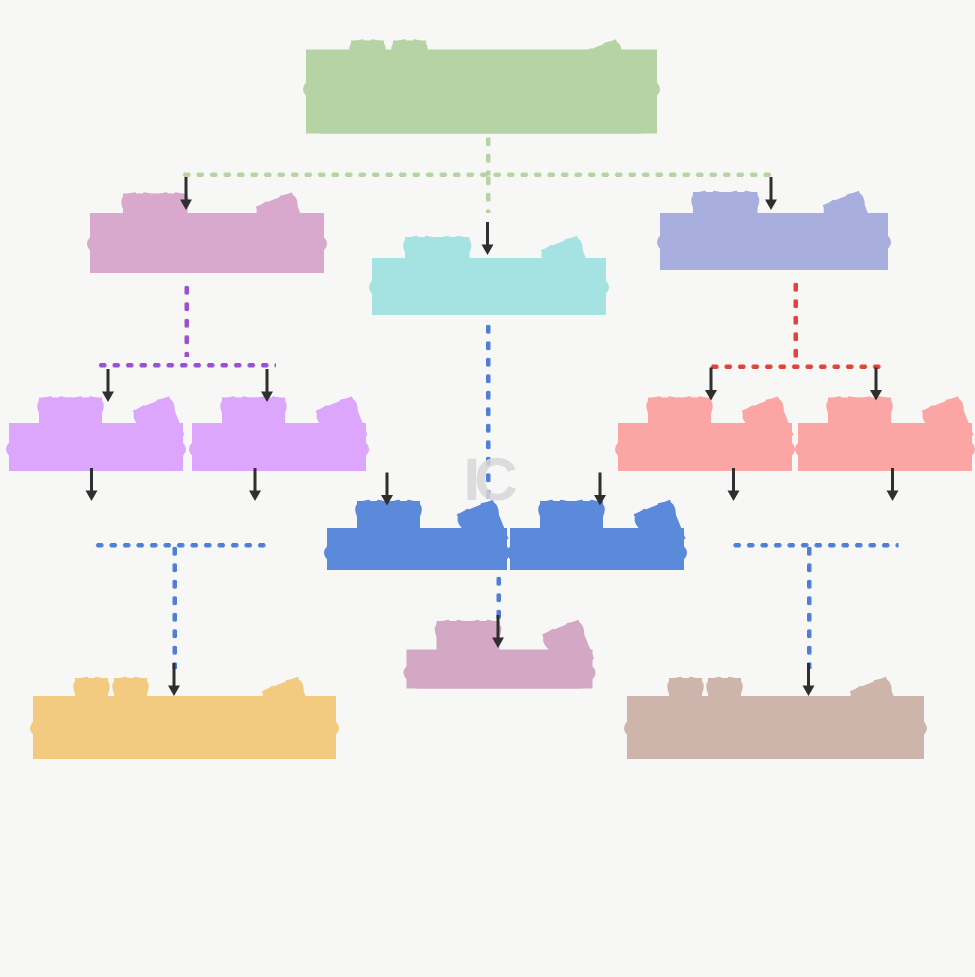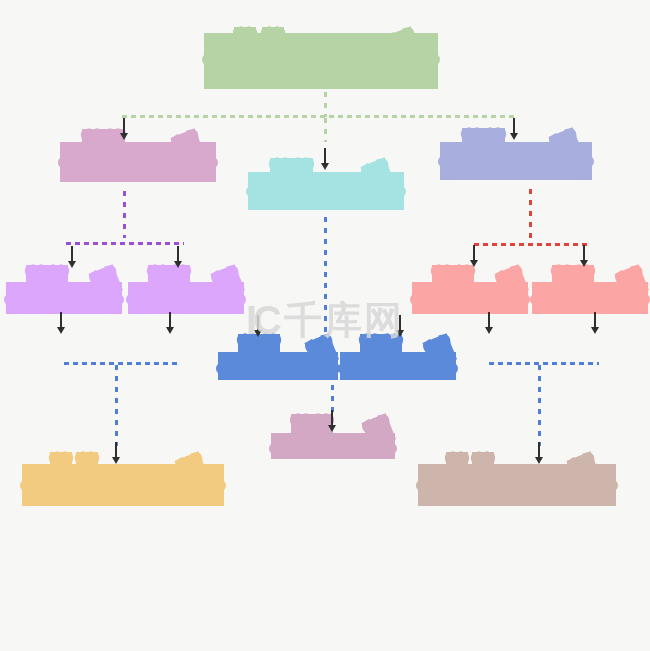--- a/index.html
+++ b/index.html
@@ -533,17 +533,16 @@
       </div>
       <div class="arrow" style="left: 534.5px; top: 442px; height: 22px; color: rgb(47, 47, 47);">
         <div class="shaft" style="height: 16px;"></div>
         <div class="head"></div>
       </div>
     </div>
 
   <div id="watermark">
     <div class="wm-inner" style="color: rgb(216, 216, 216);">
       <span class="wm-logo">IC</span>
-      <span class="wm-text">千库网</span>
     </div>
   </div>
 
 </div>
 
 </body></html>

